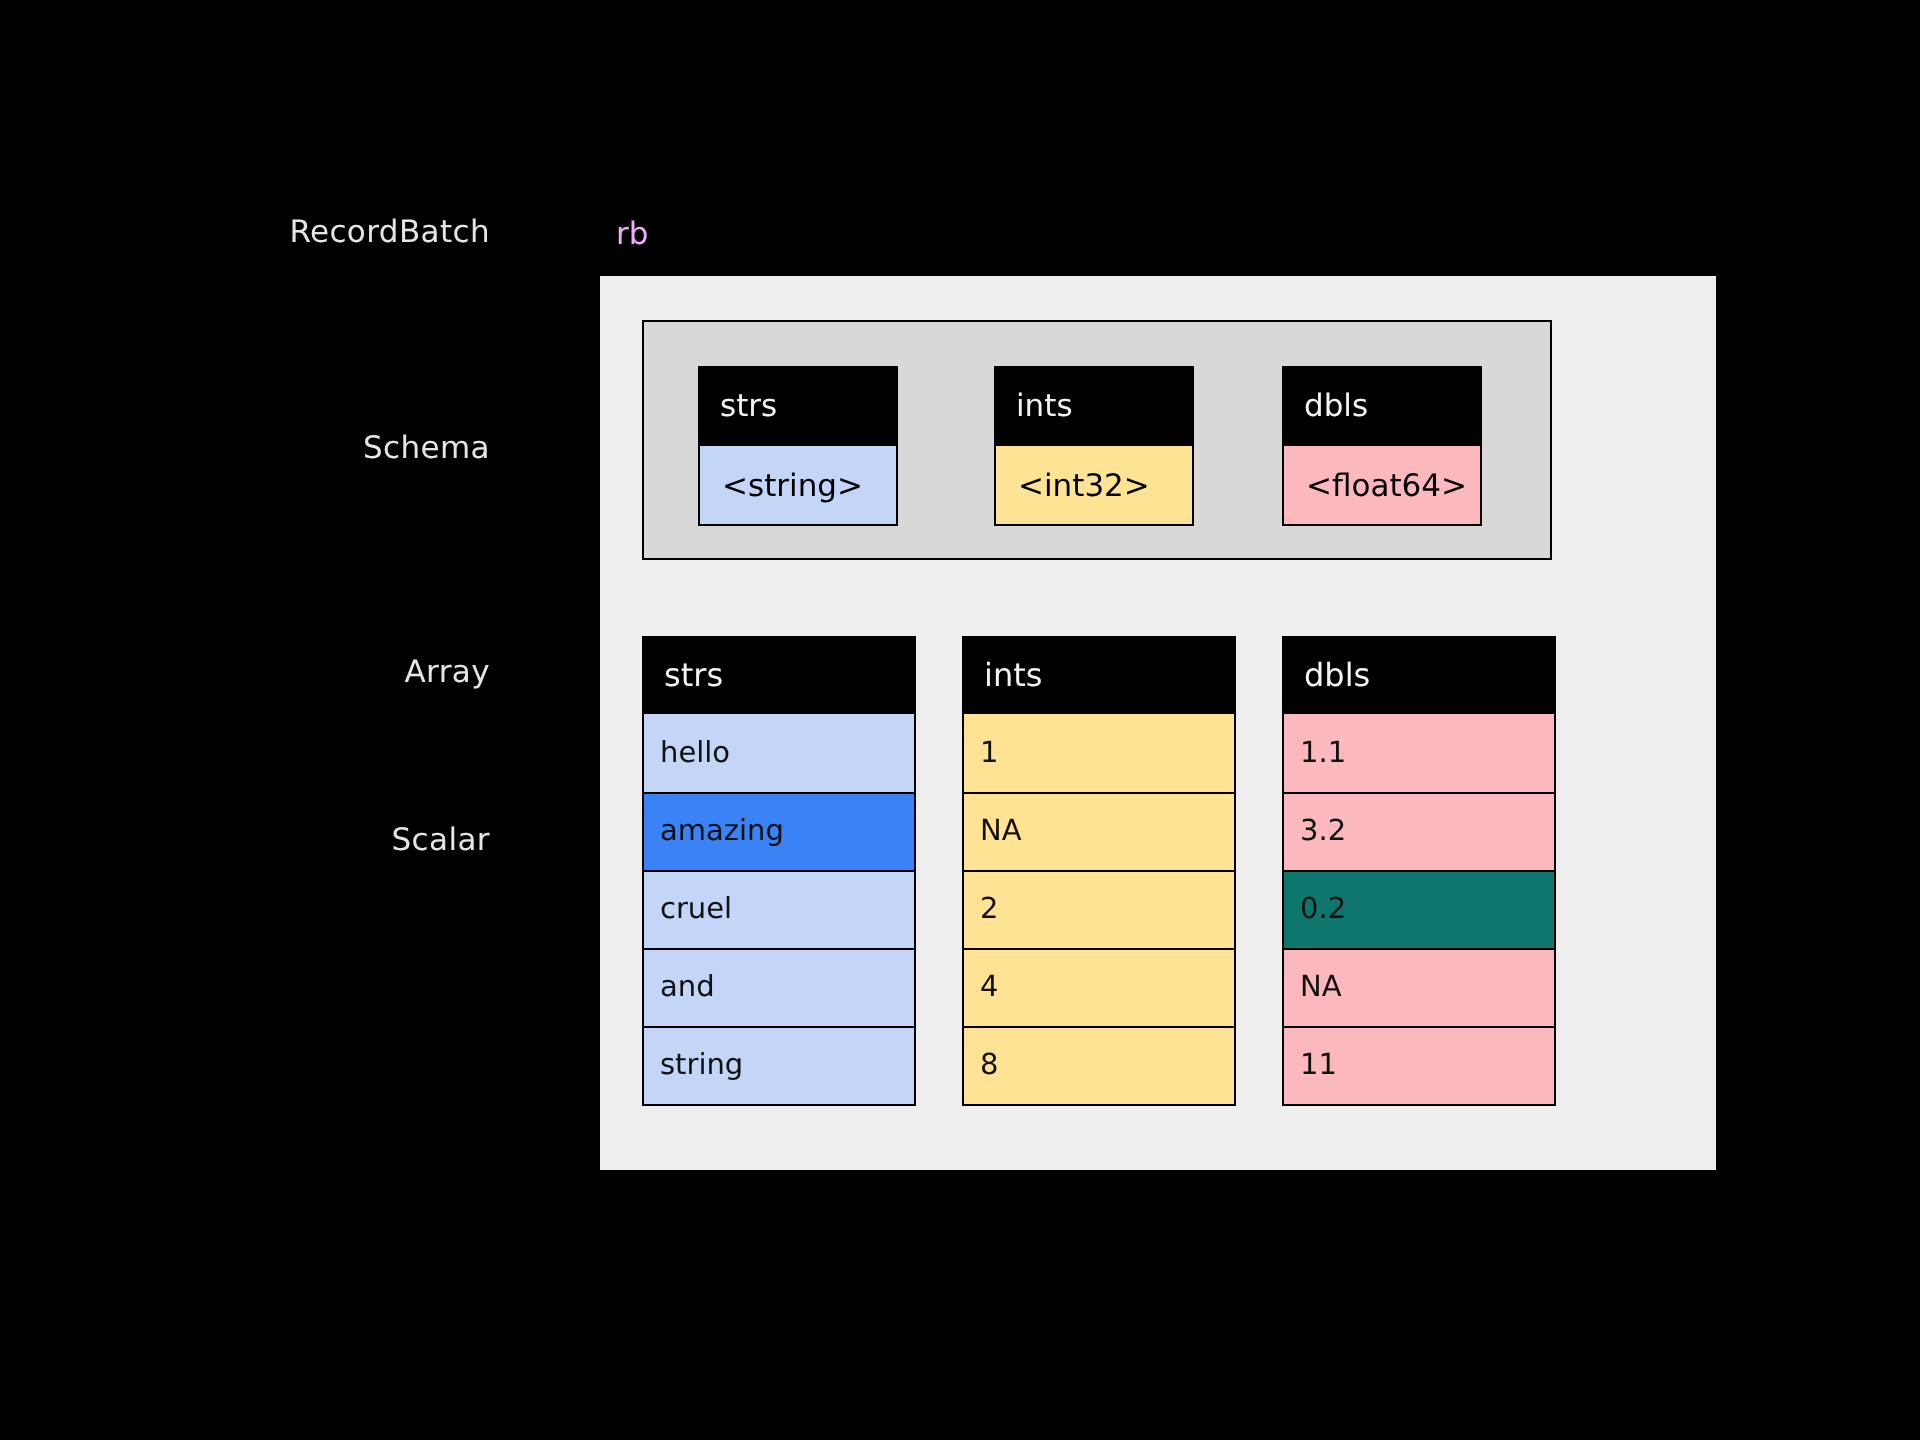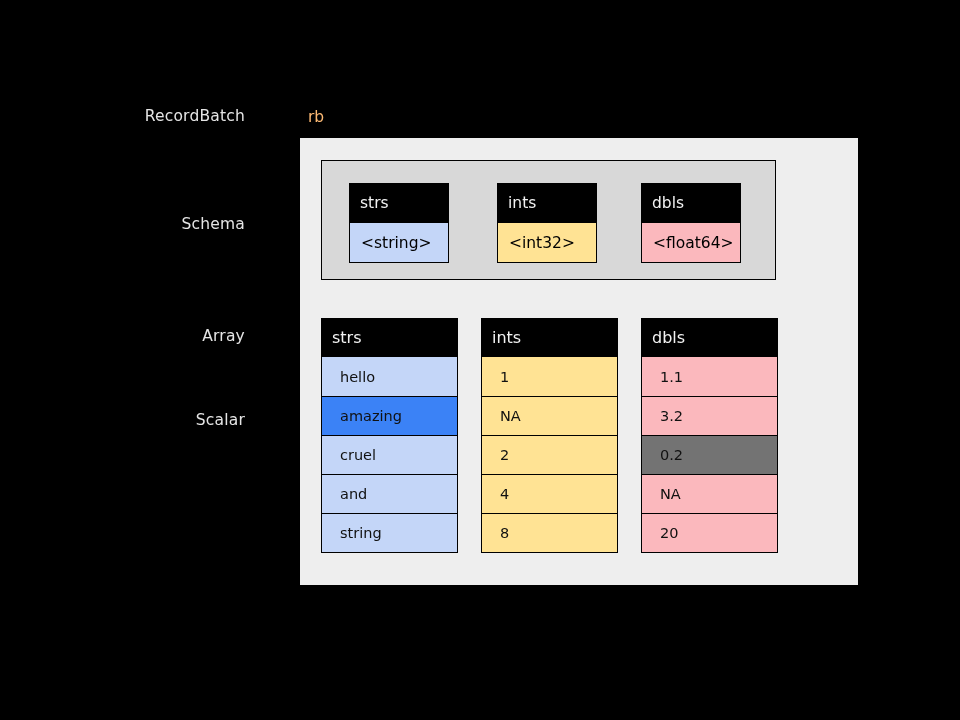--- a/index.html
+++ b/index.html
@@ -62,21 +62,21 @@
 
   #arrow-scalar { left: 277px; top: 420px; width: 59px; }
   #arrow-scalar .arrow-line { width: 48px; }
   #arrow-scalar .arrow-head { left: 48px; }
 
   
   #rb-caption {
     position: absolute;
     left: 308px;
     top: 108px;
-    color: #fdba74;
+    color: #f0abfc;
     font-size: 15.5px;
     white-space: nowrap;
   }
 
   
   #recordbatch-container {
     position: absolute;
     left: 300px;
     top: 138px;
     width: 558px;
@@ -152,21 +152,21 @@
     border-top: none;
     box-sizing: border-box;
   }
   .array-column .cell {
     height: 39px;
     border-top: 1.2px solid #000000;
     color: #111111;
     font-size: 14.5px;
     display: flex;
     align-items: center;
-    padding-left: 18px;
+    padding-left: 8px;
     box-sizing: border-box;
   }
   .array-column .cell:first-child { border-top: none; }
 </style>
 </head>
 <body>
 
 <div class="side-label" id="label-recordbatch">RecordBatch</div>
 <div class="side-label" id="label-schema">Schema</div>
 <div class="side-label" id="label-array">Array</div>
@@ -228,19 +228,19 @@
         <div class="cell" style="background: rgb(255, 227, 148);">4</div>
         <div class="cell" style="background: rgb(255, 227, 148);">8</div>
       </div>
   </div>
 
   <div class="array-column" id="array-column-2">
     <div class="col-header">dbls</div>
     <div class="col-body">
         <div class="cell" style="background: rgb(251, 184, 189);">1.1</div>
         <div class="cell" style="background: rgb(251, 184, 189);">3.2</div>
-        <div class="cell" style="background: #737373;">0.2</div>
+        <div class="cell" style="background: #0f766e;">0.2</div>
         <div class="cell" style="background: rgb(251, 184, 189);">NA</div>
-        <div class="cell" style="background: rgb(251, 184, 189);">20</div>
+        <div class="cell" style="background: rgb(251, 184, 189);">11</div>
       </div>
   </div>
 
 </div>
 
 </body></html>

